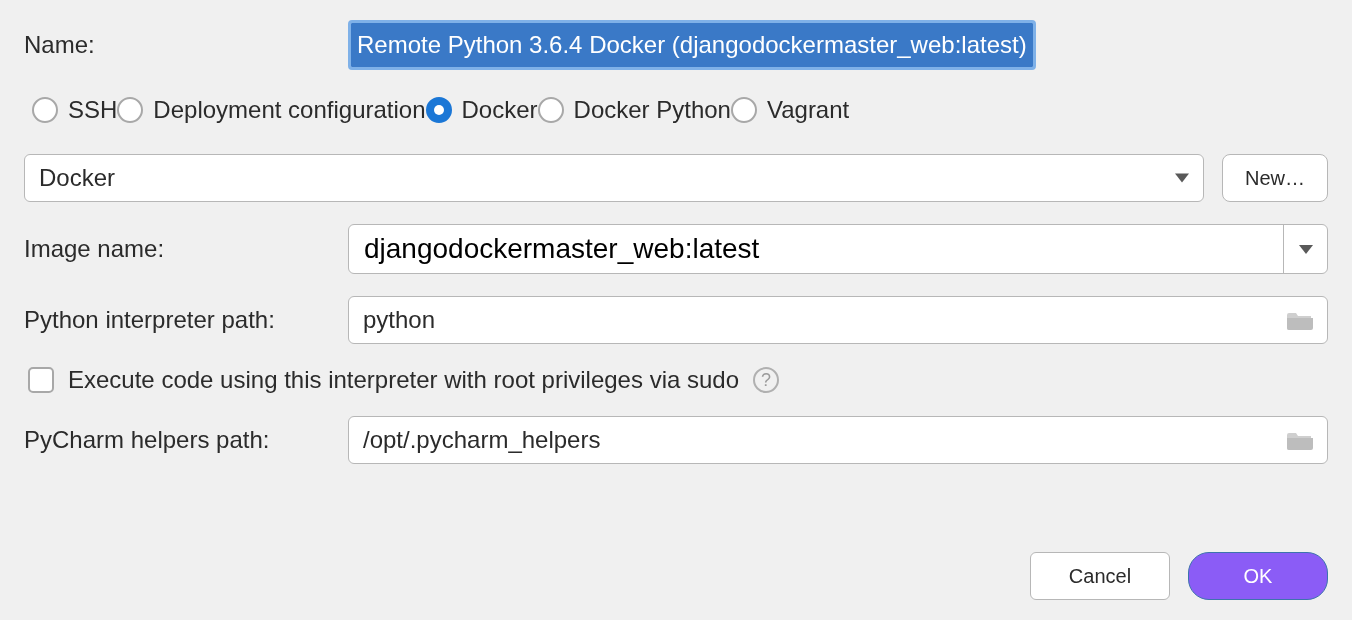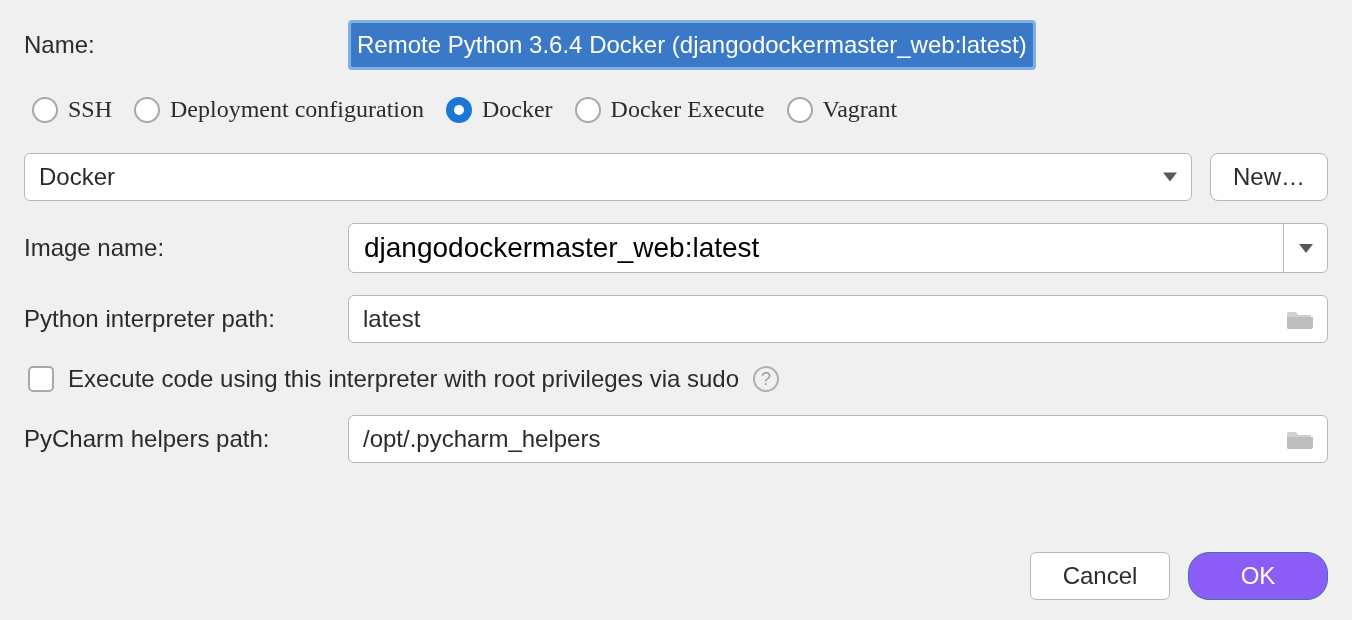--- a/index.html
+++ b/index.html
@@ -56,23 +56,21 @@
       white-space: nowrap;
     }
     .name-input-tail {
       flex: 1;
       background: #fff;
     }
     
     .radio-strip {
       display: flex;
       align-items: center;
-      gap: 22px;
       padding: 4px 8px 8px;
-      font-family: Liberation Serif, serif;
     }
     .radio {
       display: flex;
       align-items: center;
       gap: 10px;
       font-size: 24px;
       color: #2b2b2b;
       cursor: pointer;
     }
     .radio-circle {
@@ -158,21 +156,21 @@
       top: 50%;
       transform: translateY(-50%);
       cursor: pointer;
     }
     .folder-icon svg { display:block; }
     .btn {
       height: 48px;
       border: 1px solid #b7b7b7;
       border-radius: 8px;
       background: #fff;
-      font-size: 24px;
+      font-size: 20px;
       color: #2b2b2b;
       padding: 0 22px;
       cursor: pointer;
       display: inline-flex;
       align-items: center;
       justify-content: center;
     }
     .btn-new { flex-shrink: 0; }
     .checkbox-row {
       display: flex;
@@ -243,21 +241,21 @@
     <label class="radio">
       <span class="radio-circle"></span>
       <span>Deployment configuration</span>
     </label>
     <label class="radio selected">
       <span class="radio-circle"></span>
       <span>Docker</span>
     </label>
     <label class="radio">
       <span class="radio-circle"></span>
-      <span>Docker Execute</span>
+      <span>Docker Python</span>
     </label>
     <label class="radio">
       <span class="radio-circle"></span>
       <span>Vagrant</span>
     </label>
   </div>
 
   <div class="row">
     <div class="field-col">
       <div class="select-input">
@@ -277,21 +275,21 @@
           <span class="chevron"></span>
         </div>
       </div>
     </div>
   </div>
 
   <div class="row">
     <div class="label-col">Python interpreter path:</div>
     <div class="field-col">
       <div class="text-input">
-        <span>latest</span>
+        <span>python</span>
         <span class="folder-icon">
           <svg width="26" height="22" viewBox="0 0 26 22">
               <path d="M2 4h7l2 3h13v12a2 2 0 0 1-2 2H2a2 2 0 0 1-2-2V6a2 2 0 0 1 2-2z" fill="#cfcfcf"></path>
               <path d="M0 9h26v10a2 2 0 0 1-2 2H2a2 2 0 0 1-2-2V9z" fill="#bdbdbd"></path>
             </svg>
         </span>
       </div>
     </div>
   </div>
 

